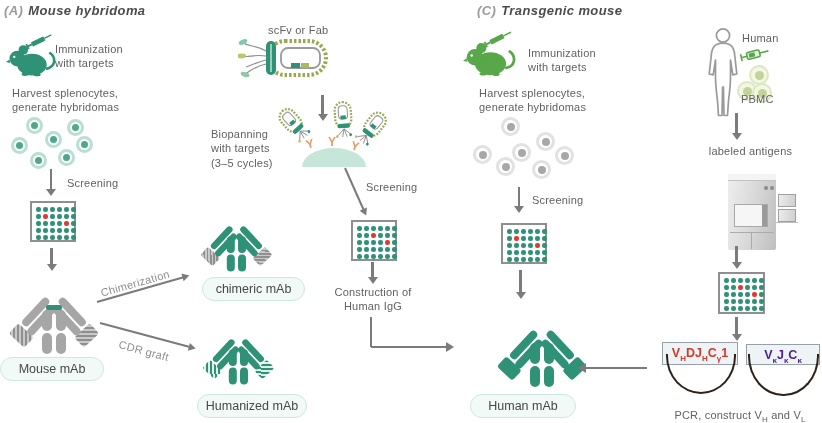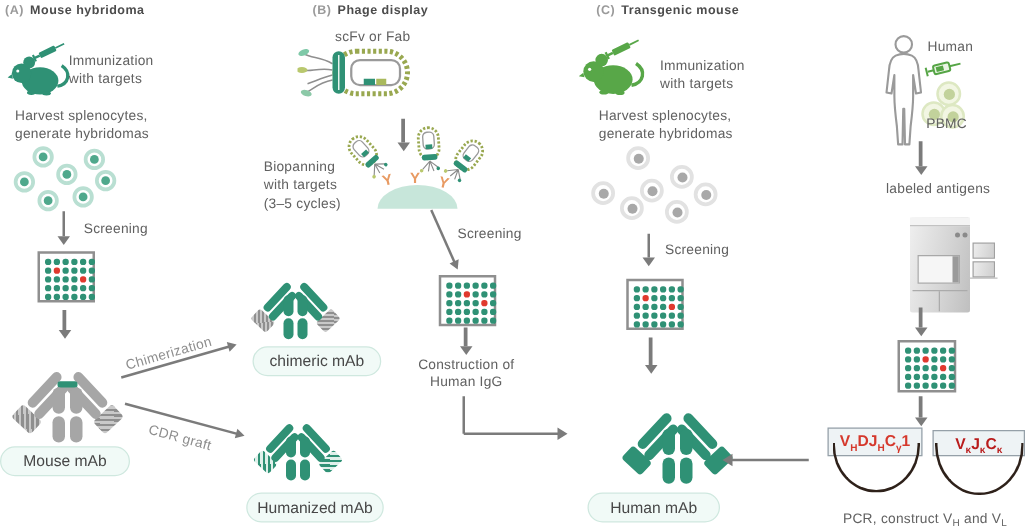--- a/index.html
+++ b/index.html
@@ -2,21 +2,21 @@
 <html><head>
 <meta charset="utf-8">
 <style>
   * { margin:0; padding:0; box-sizing:border-box; }
   html,body { background:#fff; }
   #canvas {
     position:relative; width:822px; height:423px; background:#ffffff;
     font-family:"Liberation Sans", sans-serif; overflow:hidden; color:#5f5f5f;
   }
   .abs { position:absolute; }
-  .title { font-size:10px; font-weight:700; color:#4c4c4c; letter-spacing:.4px; white-space:nowrap; }
+  .title { font-size:13px; font-weight:700; color:#4c4c4c; letter-spacing:.4px; white-space:nowrap;font-style:italic; }
   .title .pfx { color:#9a9a9a; font-weight:600; margin-right:5px; }
   .txt { font-size:11px; color:#616161; line-height:1.3; letter-spacing:.2px; }
   .txt.center { text-align:center; }
   .pill {
     background:#f1faf7; border:1.5px solid #cfe8df; border-radius:13px;
     color:#474747; font-size:12.5px; text-align:center; padding:4px 2px; height:24px;
   }
   
   .plate {
     background:#fff; border:2px solid #8f8f8f; display:grid;
@@ -60,21 +60,21 @@
   .ab .fc i { display:block; width:10px; height:21px; border-radius:5px; background:var(--c); }
   .ab--mouse { --c:#a6a6a6; }
   .ab--mouse .tip { background:repeating-linear-gradient(135deg,#8f8f8f 0 2px,#c9c9c9 2px 4px); }
   .ab--mouse .hinge { background:#2f9175; }
   .ab--chimeric .tip { background:repeating-linear-gradient(135deg,#8f8f8f 0 2px,#c9c9c9 2px 4px); }
   .ab--human .tip { background:#2f9175; }
   .ab--sm { transform:scale(.8); transform-origin:top left; }
   
   .genebox { background:#eef3f5; border:1.5px solid #95a0a8; text-align:center; font-size:12.5px; font-weight:700; padding-top:3px; }
   .genebox sub { font-size:8px; }
-  .genebox.red { color:#d5382c; } .genebox.blue { color:#b91c1c; }
+  .genebox.red { color:#d5382c; } .genebox.blue { color:#4c1d95; }
   .arc { border:2.5px solid #2e211a; border-top:none; }
   .subtxt sub { font-size:8px; }
   
   .dome { background:#c7e6da; border-radius:100% 100% 0 0 / 200% 200% 0 0; }
   .antigen { position:absolute; color:#e89a62; font-size:12px; font-weight:700; }
   .machine-part { position:absolute; }
 </style>
 </head>
 <body>
 
@@ -201,23 +201,20 @@
       </div>
   </div>
 
   <div class="abs pill" style="left:0px;top:357px;width:104px;">Mouse mAb</div>
 
   <div class="abs rotlab" style="left:101px;top:287px;transform:rotate(-16deg);">Chimerization</div>
   <div class="abs arrd" style="left:97px;top:301px;width:90px;transform:rotate(-16deg);"></div>
   <div class="abs arrd" style="left:100px;top:322px;width:93px;transform:rotate(15deg);"></div>
   <div class="abs rotlab" style="left:119px;top:338px;transform:rotate(15deg);">CDR graft</div>
 
-  <div class="abs title" style="left:250px;top:3px;">
-    <span class="pfx">(B)</span><span>Phage display</span>
-  </div>
 
   <div class="abs txt" style="left:268px;top:23px;">scFv or Fab</div>
 
   <div class="abs" style="left:238px;top:36px;">
     <svg width="92" height="46" viewBox="0 0 92 46">
       <path d="M28 15 C18 9 12 11 5 7" stroke="#8f8f8f" stroke-width="1.2" fill="none"></path>
       <path d="M28 20 C16 18 10 22 4 20" stroke="#8f8f8f" stroke-width="1.2" fill="none"></path>
       <path d="M28 24 C20 26 14 29 8 31" stroke="#8f8f8f" stroke-width="1.2" fill="none"></path>
       <path d="M28 28 C17 30 13 35 7 38" stroke="#8f8f8f" stroke-width="1.2" fill="none"></path>
       <ellipse cx="5" cy="6" rx="4.5" ry="2.4" fill="#7fc9a8" transform="rotate(-22 5 6)"></ellipse>

